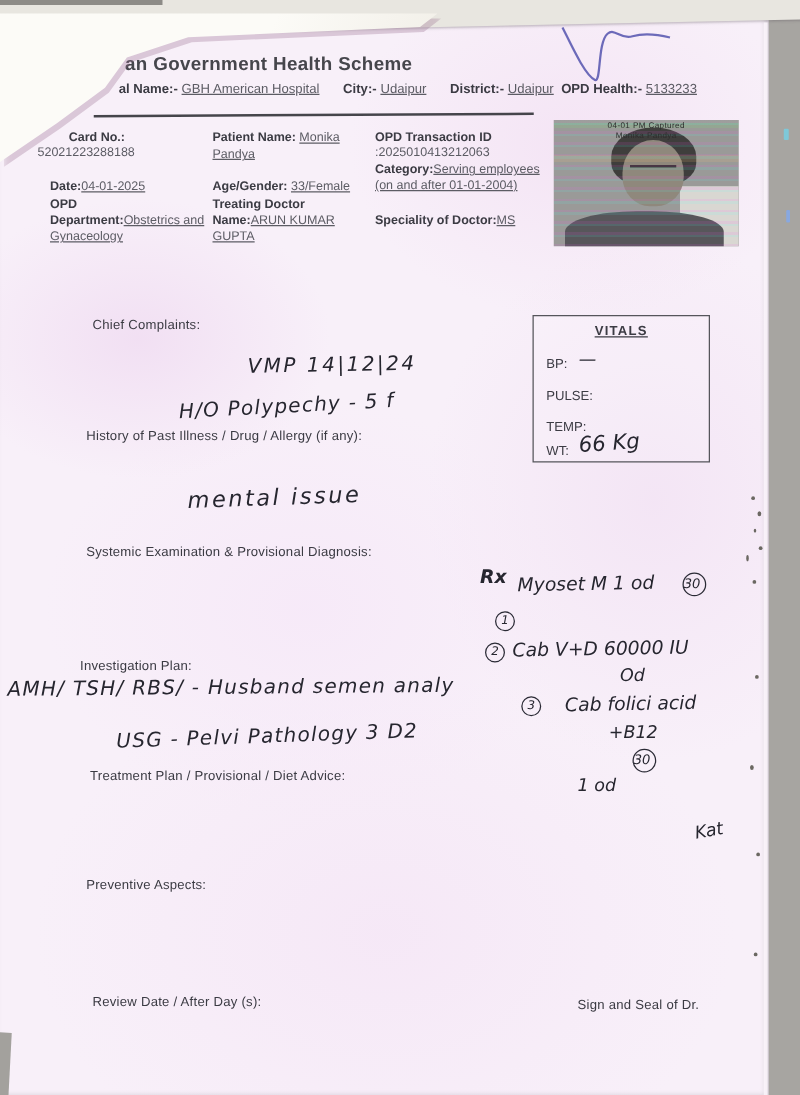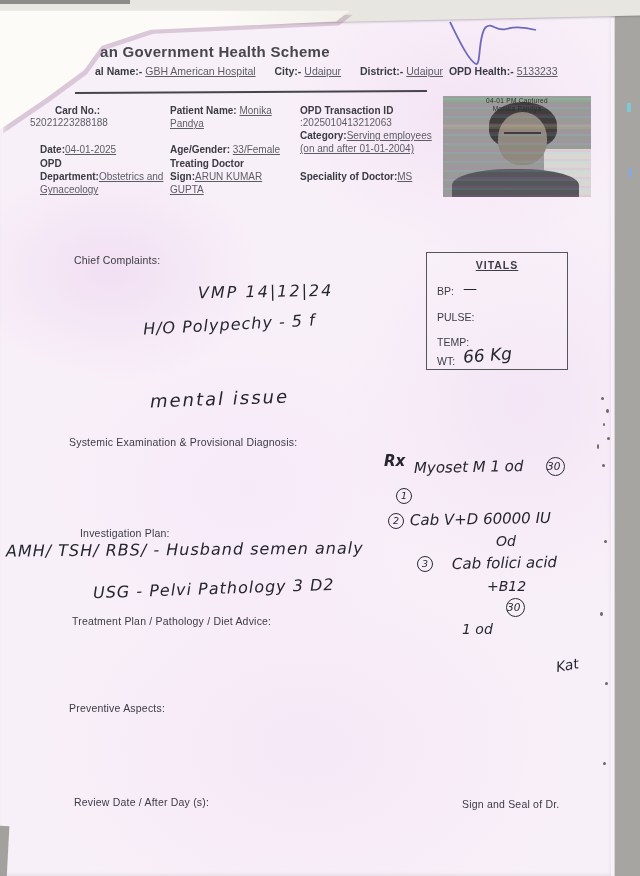--- a/index.html
+++ b/index.html
@@ -80,21 +80,21 @@
     <div class="rule"></div>
 
     <div class="info">
       <p style="left:55px;top:92px;"><span class="b">Card No.:</span></p>
       <p style="left:30px;top:104px;">52021223288188</p>
       <p style="left:40px;top:131px;"><span class="b">Date:</span><span class="v">04-01-2025</span></p>
       <p style="left:40px;top:145px;width:128px;"><span class="b">OPD Department:</span><span class="v">Obstetrics and Gynaceology</span></p>
 
       <p style="left:170px;top:92px;width:118px;"><span class="b">Patient Name:</span> <span class="v">Monika Pandya</span></p>
       <p style="left:170px;top:131px;"><span class="b">Age/Gender:</span> <span class="v">33/Female</span></p>
-      <p style="left:170px;top:145px;width:128px;"><span class="b">Treating Doctor Sign:</span><span class="v">ARUN KUMAR GUPTA</span></p>
+      <p style="left:170px;top:145px;width:128px;"><span class="b">Treating Doctor Name:</span><span class="v">ARUN KUMAR GUPTA</span></p>
 
       <p style="left:300px;top:92px;"><span class="b">OPD Transaction ID</span></p>
       <p style="left:300px;top:104px;">:2025010413212063</p>
       <p style="left:300px;top:117px;width:135px;"><span class="b">Category:</span><span class="v">Serving employees (on and after 01-01-2004)</span></p>
       <p style="left:300px;top:158px;"><span class="b">Speciality of Doctor:</span><span class="v">MS</span></p>
     </div>
 
     <div class="photo">
       <div class="ph-light"></div>
       <div class="ph-hair"></div>
@@ -110,23 +110,24 @@
       <div class="vt">VITALS</div>
       <div class="vrow" style="top:32px;">BP:</div>
       <div class="hw" style="left:36px;top:27px;font-size:14px;">—</div>
       <div class="vrow" style="top:58px;">PULSE:</div>
       <div class="vrow" style="top:83px;">TEMP:</div>
       <div class="vrow" style="top:102px;">WT:</div>
       <div class="hw" style="left:36px;top:92px;font-size:17px;transform:rotate(-4deg);">66 Kg</div>
     </div>
 
     <div class="lbl" style="left:62px;top:242px;">Chief Complaints:</div>
+    <div class="lbl" style="left:57px;top:331px;">History of Past Illness / Drug / Allergy (if any):</div>
     <div class="lbl" style="left:57px;top:424px;">Systemic Examination &amp; Provisional Diagnosis:</div>
-    <div class="lbl" style="left:68px;top:515px;">Investigation Plan:</div>
-    <div class="lbl" style="left:60px;top:603px;">Treatment Plan / Pathology / Diet Advice:</div>
+    <div class="lbl" style="left:52px;top:515px;">Investigation Plan:</div>
+    <div class="lbl" style="left:60px;top:603px;">Treatment Plan / Provisional / Diet Advice:</div>
     <div class="lbl" style="left:57px;top:690px;">Preventive Aspects:</div>
     <div class="lbl" style="left:62px;top:784px;">Review Date / After Day (s):</div>
     <div class="lbl" style="left:450px;top:786px;">Sign and Seal of Dr.</div>
 
     <div class="hw" style="left:198px;top:270px;font-size:16px;letter-spacing:2px;transform:rotate(-1deg);">VMP 14|12|24</div>
     <div class="hw" style="left:143px;top:303px;font-size:16px;letter-spacing:1px;transform:rotate(-3deg);">H/O Polypechy - 5 f</div>
 
     <div class="hw" style="left:150px;top:376px;font-size:18px;letter-spacing:2px;transform:rotate(-2deg);">mental issue</div>
 
     <div class="hw" style="left:384px;top:440px;font-size:15px;font-weight:bold;">Rx</div>

